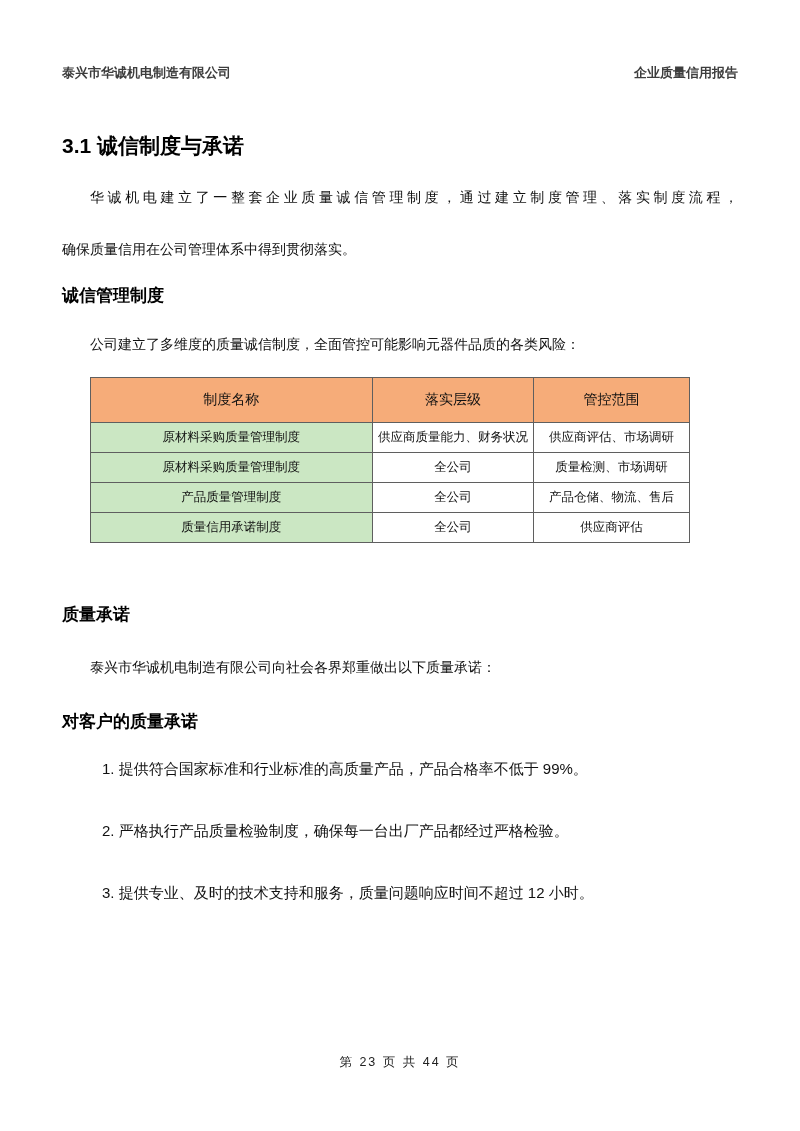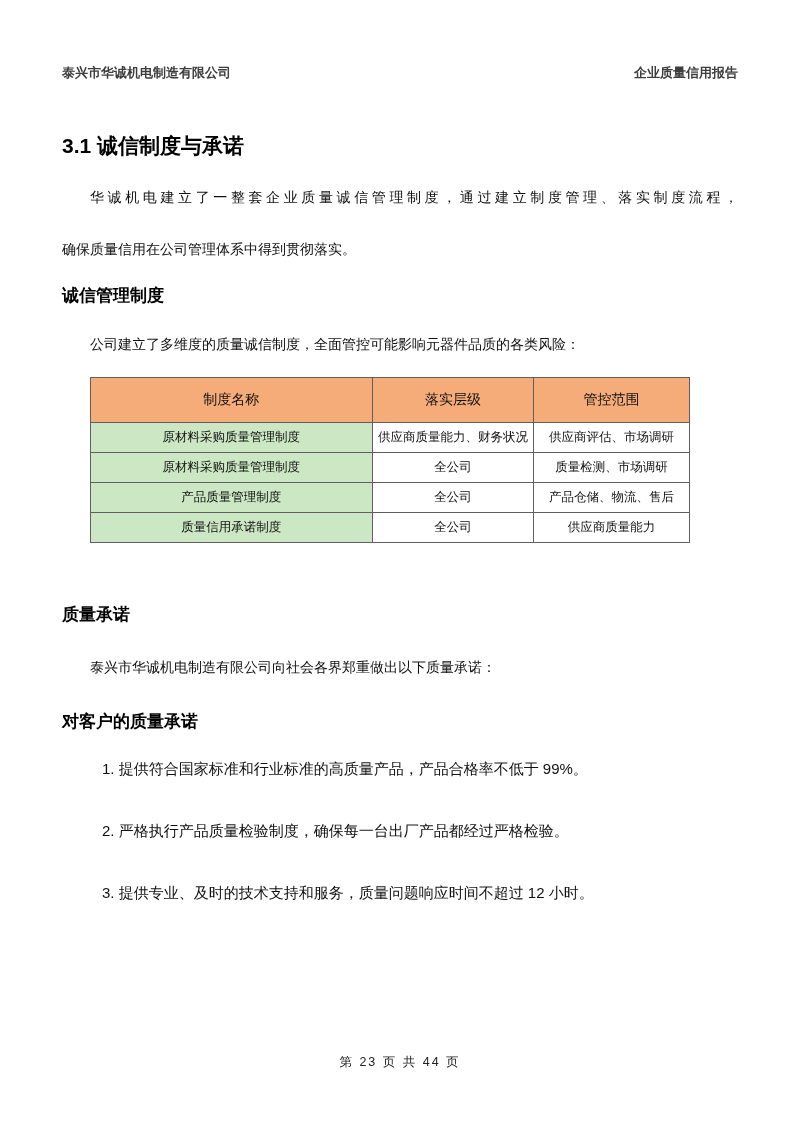--- a/index.html
+++ b/index.html
@@ -158,21 +158,21 @@
           <td>质量检测、市场调研</td>
         </tr>
         <tr>
           <td>产品质量管理制度</td>
           <td>全公司</td>
           <td>产品仓储、物流、售后</td>
         </tr>
         <tr>
           <td>质量信用承诺制度</td>
           <td>全公司</td>
-          <td>供应商质量能力</td>
+          <td>供应商评估</td>
         </tr>
       </tbody>
   </table>
 
   <h3 class="sub-heading" style="margin-top:60px;">质量承诺</h3>
 
   <p class="body-line indent" style="margin-top:26px;">泰兴市华诚机电制造有限公司向社会各界郑重做出以下质量承诺：</p>
 
   <h3 class="sub-heading" style="margin-top:28px;">对客户的质量承诺</h3>
 

